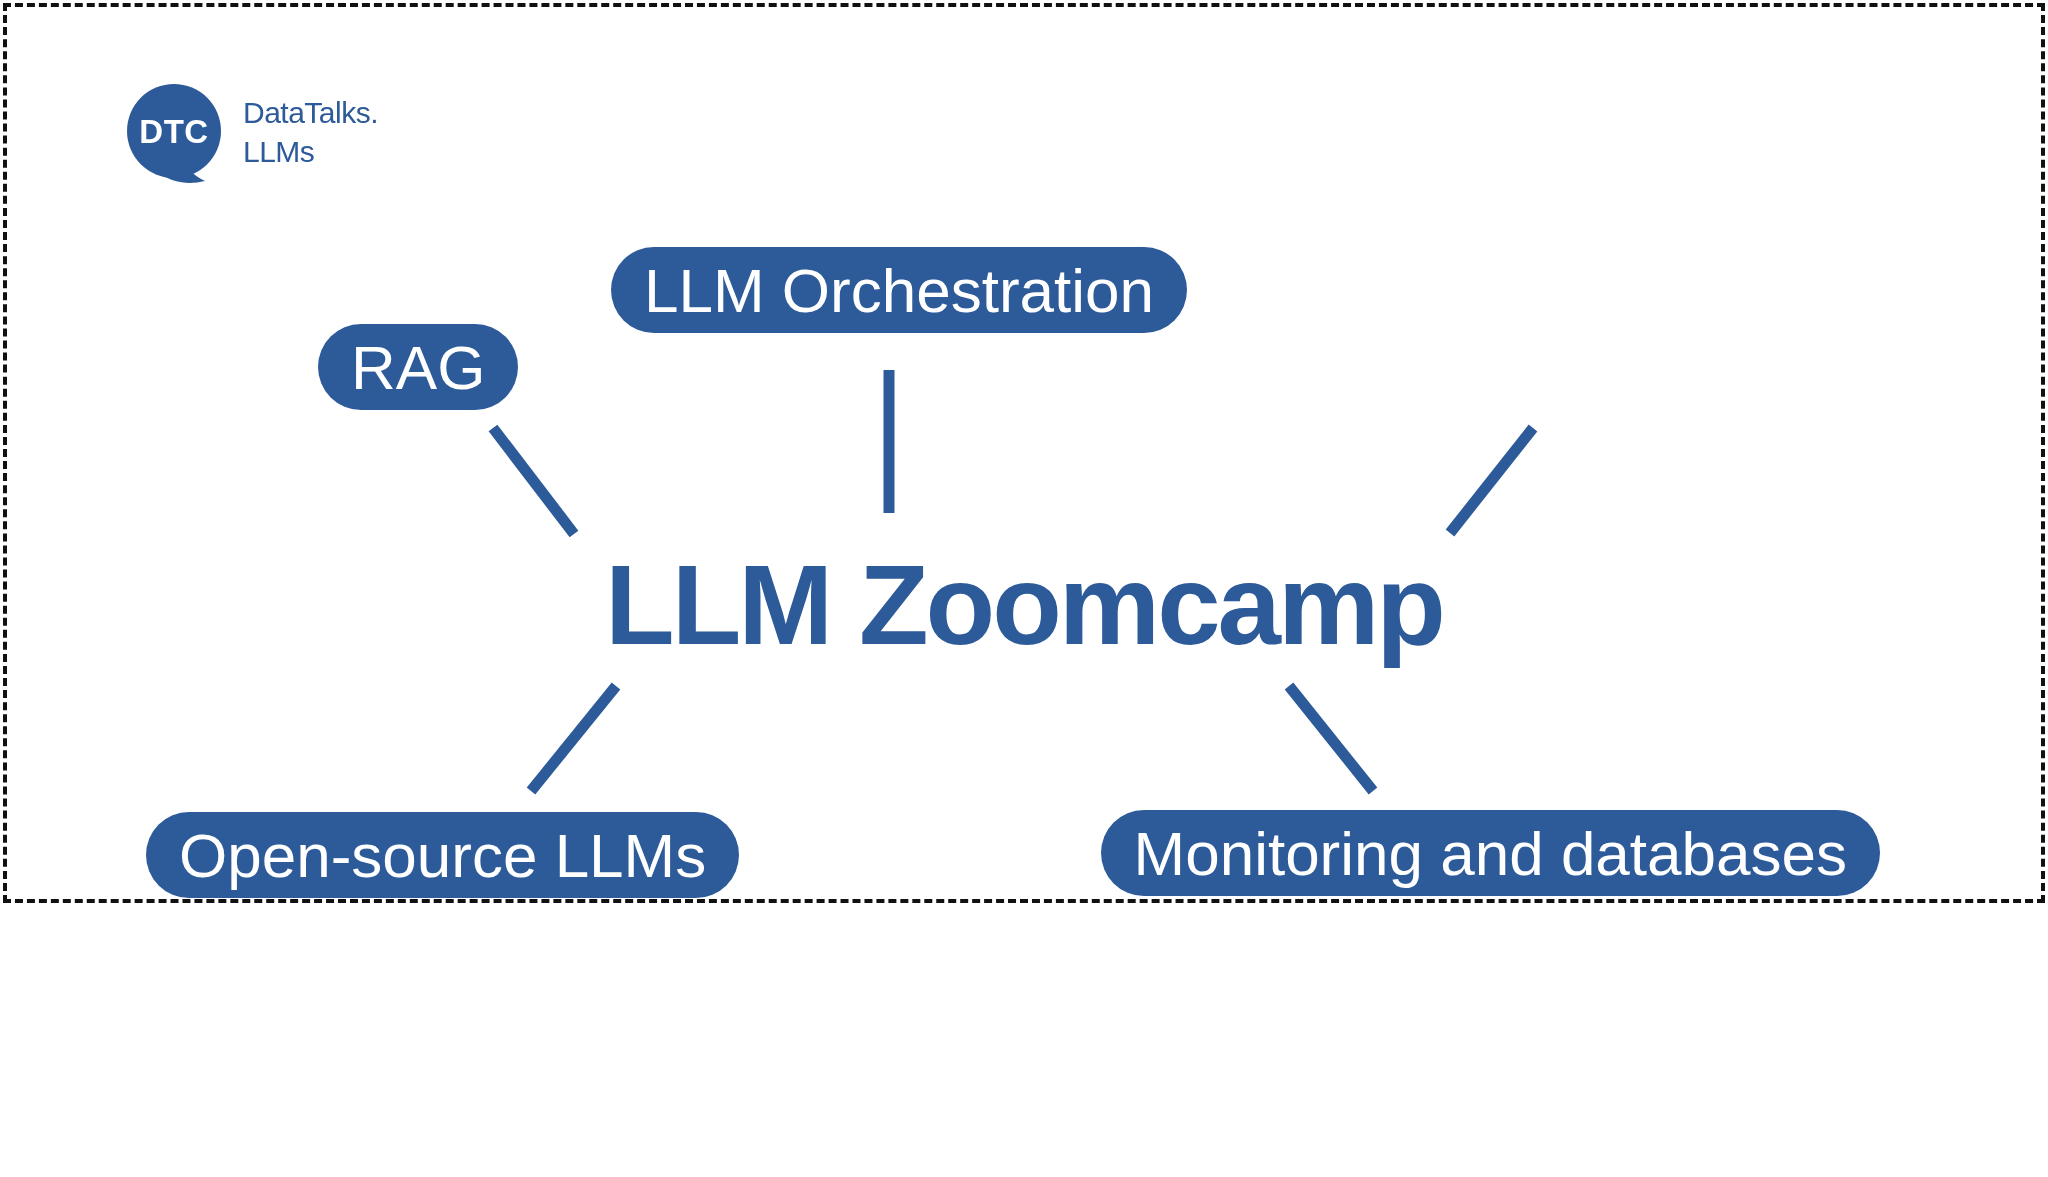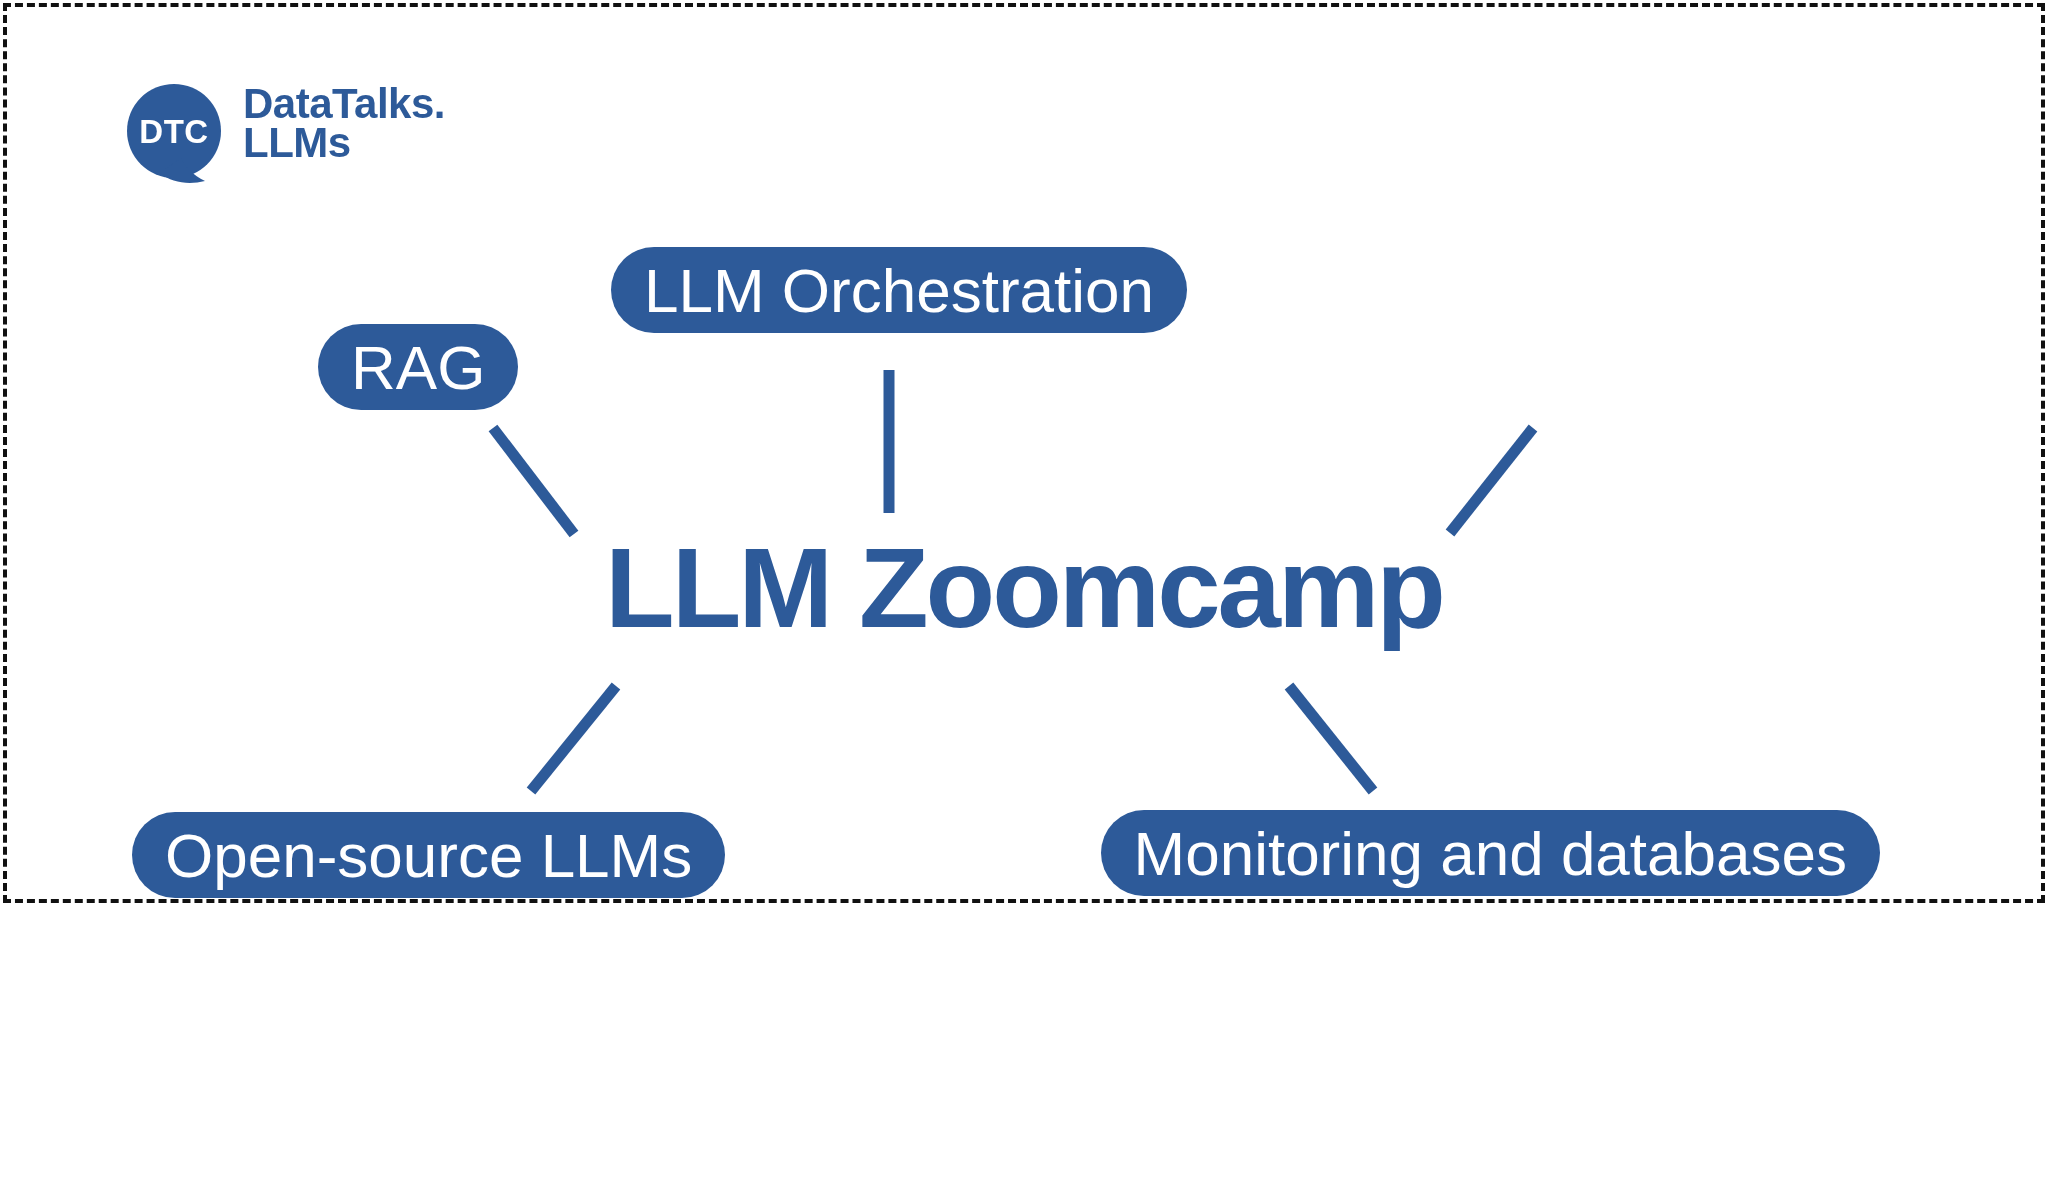--- a/index.html
+++ b/index.html
@@ -30,25 +30,25 @@
     display: flex;
     align-items: flex-start;
   }
   .logo-bubble {
     width: 102px;
     height: 106px;
     display: block;
   }
   .wordmark {
     margin-left: 15px;
-    margin-top: 0;
+    margin-top: 9px;
     color: var(--accent, #2d5a99);
-    font-size: 42px;
+    font-size: 30px;
     line-height: 39px;
-    font-weight: 700;
+    font-weight: 400;
     letter-spacing: -0.5px;
   }
 
   
   .connectors {
     position: absolute;
     inset: 0;
     width: 2048px;
     height: 1177px;
   }
@@ -56,21 +56,21 @@
     stroke: var(--accent, #2d5a99);
     stroke-width: 11;
   }
 
   
   .title {
     position: absolute;
     left: 0;
     right: 0;
     top: 528px;
-    margin: 0;
+    margin: 17px;
     text-align: center;
     color: var(--accent, #2d5a99);
     font-size: 114px;
     font-weight: 700;
     letter-spacing: -3px;
     line-height: 1.05;
   }
 
   
   .pill {
@@ -84,21 +84,21 @@
     justify-content: center;
     padding: 0 33px;
     font-size: 62px;
     font-weight: 400;
     white-space: nowrap;
     box-sizing: border-box;
   }
   .pill-rag                 { left: 318px;  top: 324px; justify-content: center; }
   .pill-llm-orchestration   { left: 611px;  top: 247px; }
   .pill-vector-databases    { right: 104px; top: 306px; }
-  .pill-open-source-llms    { left: 132px;  top: 812px; }
+  .pill-open-source-llms    { left: 146px;  top: 812px; }
   .pill-monitoring          { right: 168px; top: 810px; }
 </style>
 </head>
 <body>
 
 <div class="canvas">
 
   <div class="frame"></div>
 
   <div class="logo">

